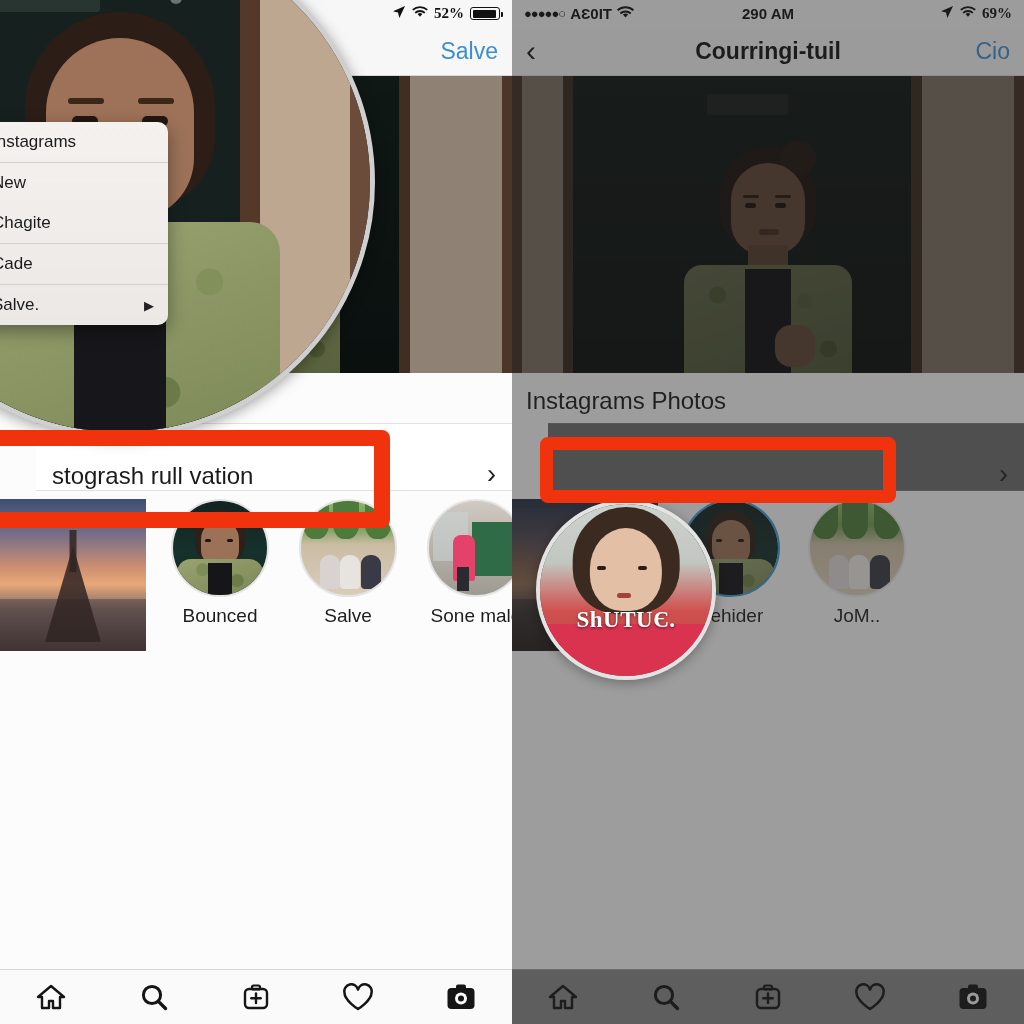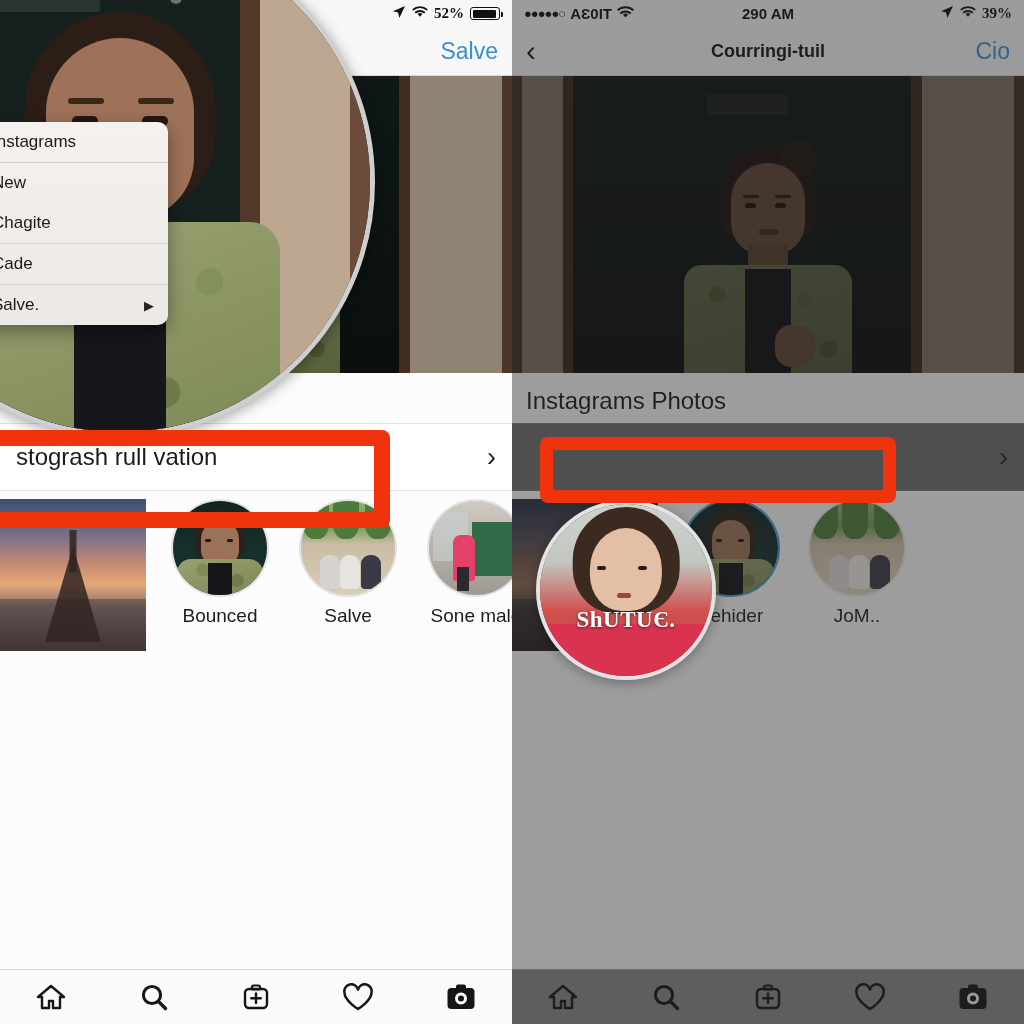--- a/index.html
+++ b/index.html
@@ -31,21 +31,21 @@
   }
   .batt::after{content:"";position:absolute;right:-4px;top:4px;width:2px;height:5px;background:#111;border-radius:0 1px 1px 0;}
   .batt i{position:absolute;left:1.5px;top:1.5px;bottom:1.5px;width:85%;background:#111;border-radius:1px;display:block;}
 
   
   .navbar{
     position:relative;height:48px;display:flex;align-items:center;
     padding:0 14px;background:#f7f7f7;border-bottom:1px solid #d9d9d9;
   }
   .nav-left{font-size:23px;color:#3b8ed0;font-weight:400;white-space:nowrap;}
-  .nav-title{position:absolute;left:0;right:0;text-align:center;font-size:18px;color:#141414;font-weight:bold;pointer-events:none;}
+  .nav-title{position:absolute;left:0;right:0;text-align:center;font-size:23px;color:#141414;font-weight:bold;pointer-events:none;}
   .nav-right{margin-left:auto;font-size:23px;color:#3b8ed0;white-space:nowrap;z-index:2;}
   .chev-back{font-size:30px;color:#1a1a1a;line-height:1;font-weight:300;}
 
   
   .hero{position:relative;width:100%;height:297px;overflow:hidden;background:#14201e;}
   .hero .bg-room{
     position:absolute;inset:0;
     background:
       radial-gradient(circle at 48% 42%, rgba(90,70,55,.55) 0%, rgba(20,28,26,0) 48%),
       linear-gradient(90deg,#6d4e3c 0 2%,#cbb8a4 2% 10%,#5a4032 10% 12%,#16211f 12% 78%,#5e4333 78% 80%,#cdbaa6 80% 98%,#6d4e3c 98% 100%);
@@ -77,22 +77,22 @@
   .p-hand{position:absolute;left:54%;top:178px;width:40px;height:42px;background:#9b7056;border-radius:16px;}
   .hero .dim{position:absolute;inset:0;background:rgba(0,0,0,.30);}
   .panel.right .hero .dim{background:rgba(0,0,0,.42);}
 
   
   .section-head{padding:14px 14px 8px;font-size:24px;color:#1d1d1d;}
   .panel.right .section-head{color:#1b1b1b;}
 
   
   .row{
-    position:relative;display:flex;align-items:center;height:66px;
-    padding:0 16px;background:#fff;border-top:1px solid #e2e2e2;border-bottom:1px solid #e2e2e2;
+    position:relative;display:flex;align-items:flex-end;height:66px;
+    padding:0 16px;background:#fff;border-top:1px solid #e2e2e2;border-bottom:1px solid #e2e2e2;margin-left:36px;
   }
   .panel.right .row{background:#6b6b6b;border-color:#7b7b7b;}
   .row-label{font-size:24px;color:#1b1b1b;white-space:nowrap;overflow:hidden;}
   .row-chev{margin-left:auto;font-size:27px;color:#222;font-weight:300;}
 
   
   .redbox{
     position:absolute;border:16px solid #f0330c;border-radius:8px;box-sizing:border-box;pointer-events:none;z-index:40;
   }
   .redbox.left-box{left:-22px;top:430px;width:412px;height:98px;}
@@ -455,21 +455,21 @@
               <path d="M13 1 1 6.2l5 1.2L7.4 13z" fill="#111"></path>
             </svg>
         </span>
         <span>
           <svg width="16" height="12" viewBox="0 0 17 13">
               <path d="M8.5 11.6 5.9 8.6a4 4 0 0 1 5.2 0z" fill="#111"></path>
               <path d="M8.5 6.4a6.6 6.6 0 0 0-4.5 1.8L2.6 6.8a8.6 8.6 0 0 1 11.8 0l-1.4 1.4a6.6 6.6 0 0 0-4.5-1.8z" fill="#111"></path>
               <path d="M8.5 2.2a10.8 10.8 0 0 0-7.3 2.8L0 3.6a12.8 12.8 0 0 1 17 0L15.8 5a10.8 10.8 0 0 0-7.3-2.8z" fill="#111"></path>
             </svg>
         </span>
-        <span>39%</span>
+        <span>69%</span>
       </div>
     </div>
 
     <div class="navbar" style="background:#eee;">
       <div class="nav-left chev-back">‹</div>
       <div class="nav-title">Courringi-tuil</div>
       <div class="nav-right">Cio</div>
     </div>
 
     <div class="hero">

